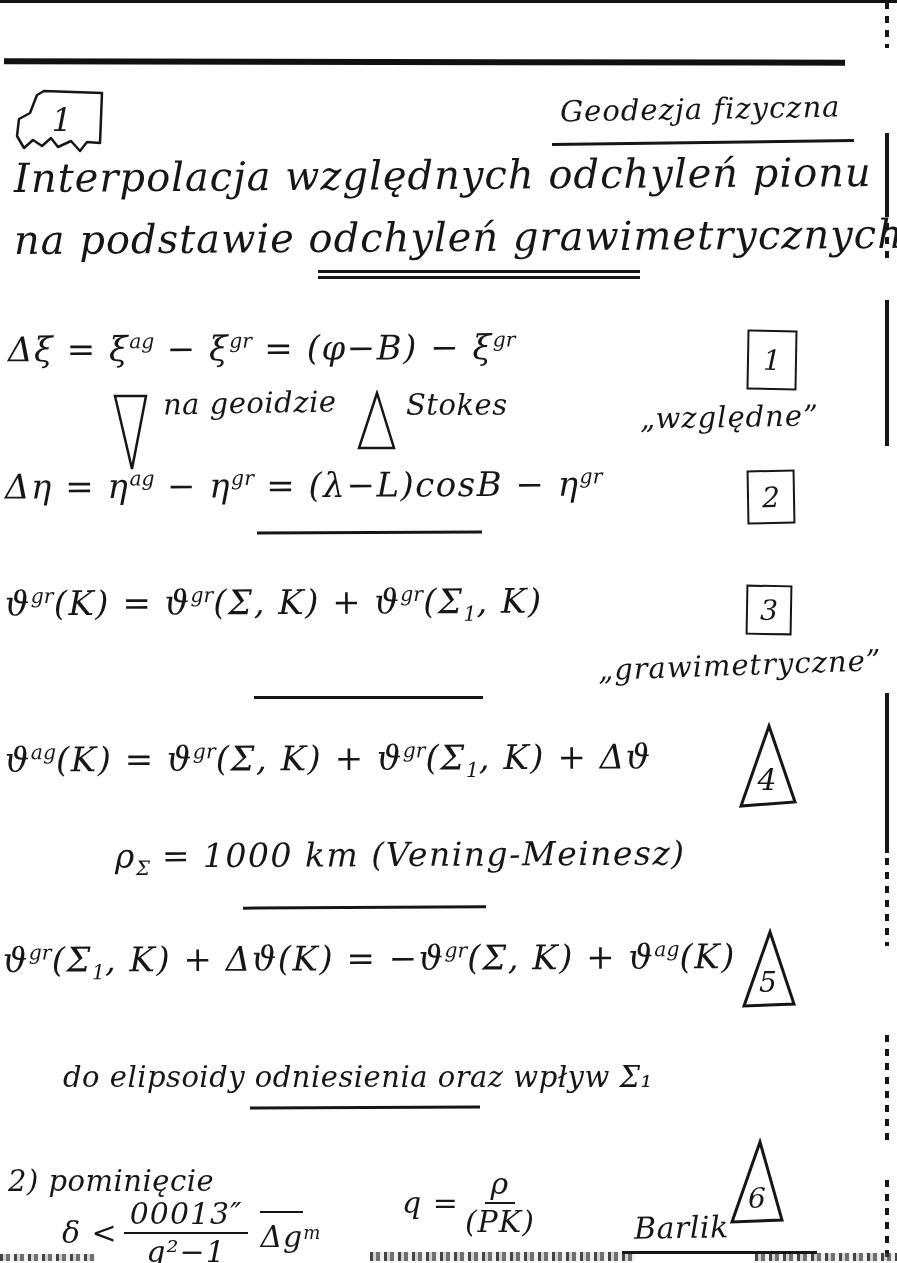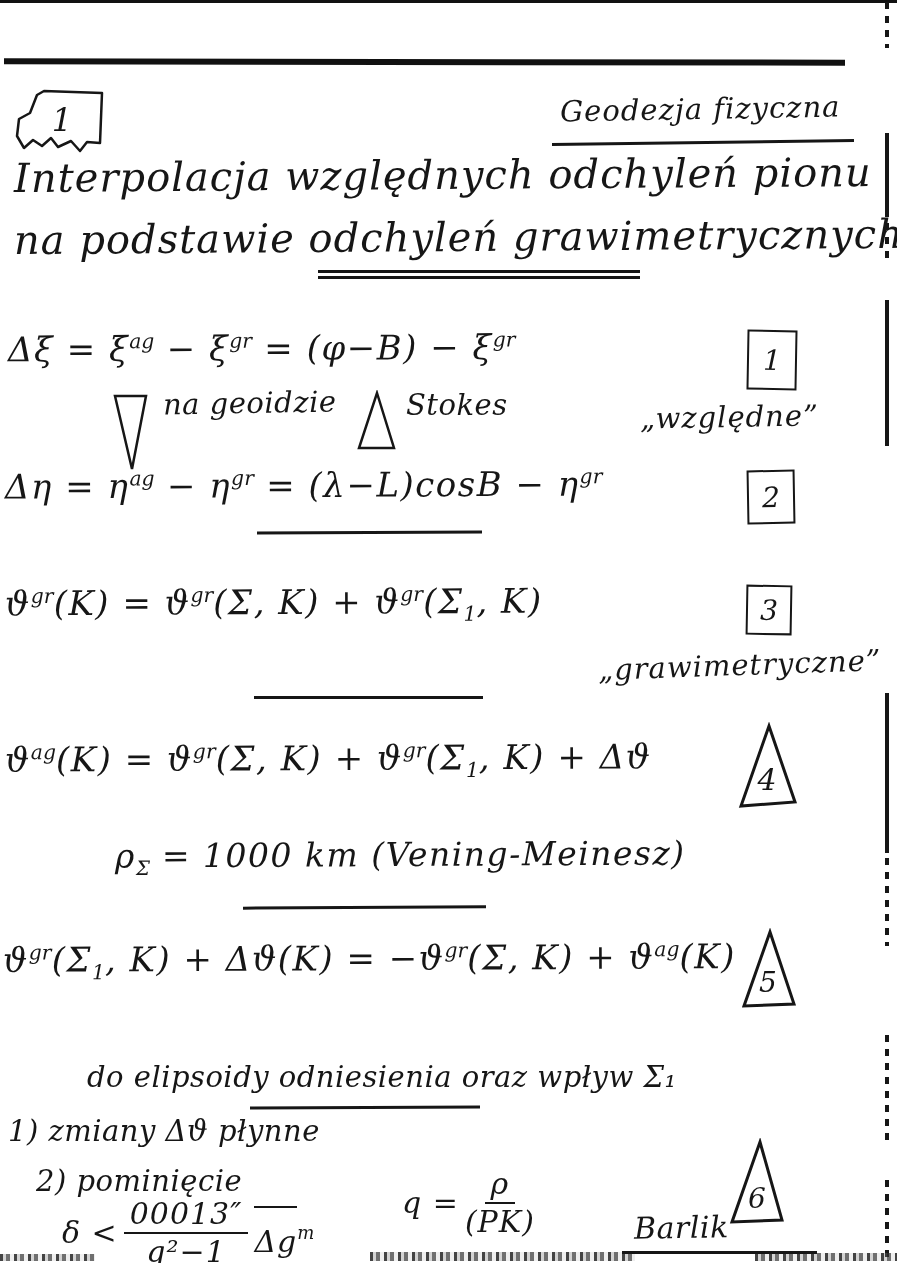--- a/index.html
+++ b/index.html
@@ -30,21 +30,21 @@
   .eqbox{
     border:2.5px solid #161616;
     display:flex;align-items:center;justify-content:center;
     font-style:italic;font-size:28px;
     background:#fff;
   }
   .frac{display:inline-flex;flex-direction:column;align-items:center;vertical-align:middle;margin:0 6px;}
   .frac .num{border-bottom:2.5px solid #161616;padding:0 6px 2px 6px;line-height:1.05;}
   .frac .den{padding-top:2px;line-height:1.05;}
   .smallf{font-size:30px;font-style:italic;letter-spacing:1px;white-space:nowrap;display:flex;align-items:center;}
-  .ovl{border-top:2.5px solid #161616;padding-top:16px;}
+  .ovl{border-top:2.5px solid #161616;padding-top:6px;margin-left:6px;}
   .edge{left:885px;width:3.5px;background:#161616;}
   .edge.dashed{background:repeating-linear-gradient(to bottom,#161616 0 7px,transparent 7px 14px);}
   .noise{
     background:repeating-linear-gradient(90deg,
       rgba(35,35,35,.85) 0 3px, rgba(130,130,130,.35) 3px 6px,
       rgba(50,50,50,.7) 6px 10px, rgba(190,190,190,.25) 10px 14px);
     filter:blur(.4px);
   }
   svg text{font-family:"DejaVu Serif",serif;font-style:italic;fill:#161616;}
 </style>
@@ -129,26 +129,25 @@
   <div class="abs rule" style="left:243px;top:906px;width:243px;transform:rotate(-0.3deg);"></div>
 
   <div class="abs hw formula" style="left:3px;top:938px;"><span>ϑ</span><span class="sup">gr</span><span>(Σ</span><span class="sub">1</span><span>, K) + Δϑ(K) = −ϑ</span><span class="sup">gr</span><span>(Σ, K) + ϑ</span><span class="sup">ag</span><span>(K)</span></div>
   <div class="abs" style="left:740px;top:928px;">
     <svg width="58" height="82" viewBox="0 0 58 82">
       <polygon points="30,4 54,76 4,78" fill="none" stroke="#161616" stroke-width="3"></polygon>
       <text x="28" y="64" font-size="28" text-anchor="middle">5</text>
     </svg>
   </div>
 
-  <div class="abs hw note" style="left:63px;top:1060px;margin-left:24px;">do elipsoidy odniesienia oraz wpływ Σ₁</div>
+  <div class="abs hw note" style="left:63px;top:1060px;">do elipsoidy odniesienia oraz wpływ Σ₁</div>
 
   <div class="abs rule" style="left:250px;top:1106px;width:230px;transform:rotate(-0.3deg);"></div>
 
-  <div class="abs hw note" style="left:8px;top:1114px;">1) zmiany Δϑ płynne</div>
-  <div class="abs hw note" style="left:8px;top:1164px;margin-left:28px;">2) pominięcie</div>
+  <div class="abs hw note" style="left:8px;top:1164px;">2) pominięcie</div>
 
   <div class="abs smallf" style="left:62px;top:1198px;">
     <span>δ &lt;</span>
     <span class="frac">
       <span class="num">00013″</span>
       <span class="den">q²−1</span>
     </span>
     <span class="ovl">Δg</span>
       <span class="sub">m</span>
   </div>

